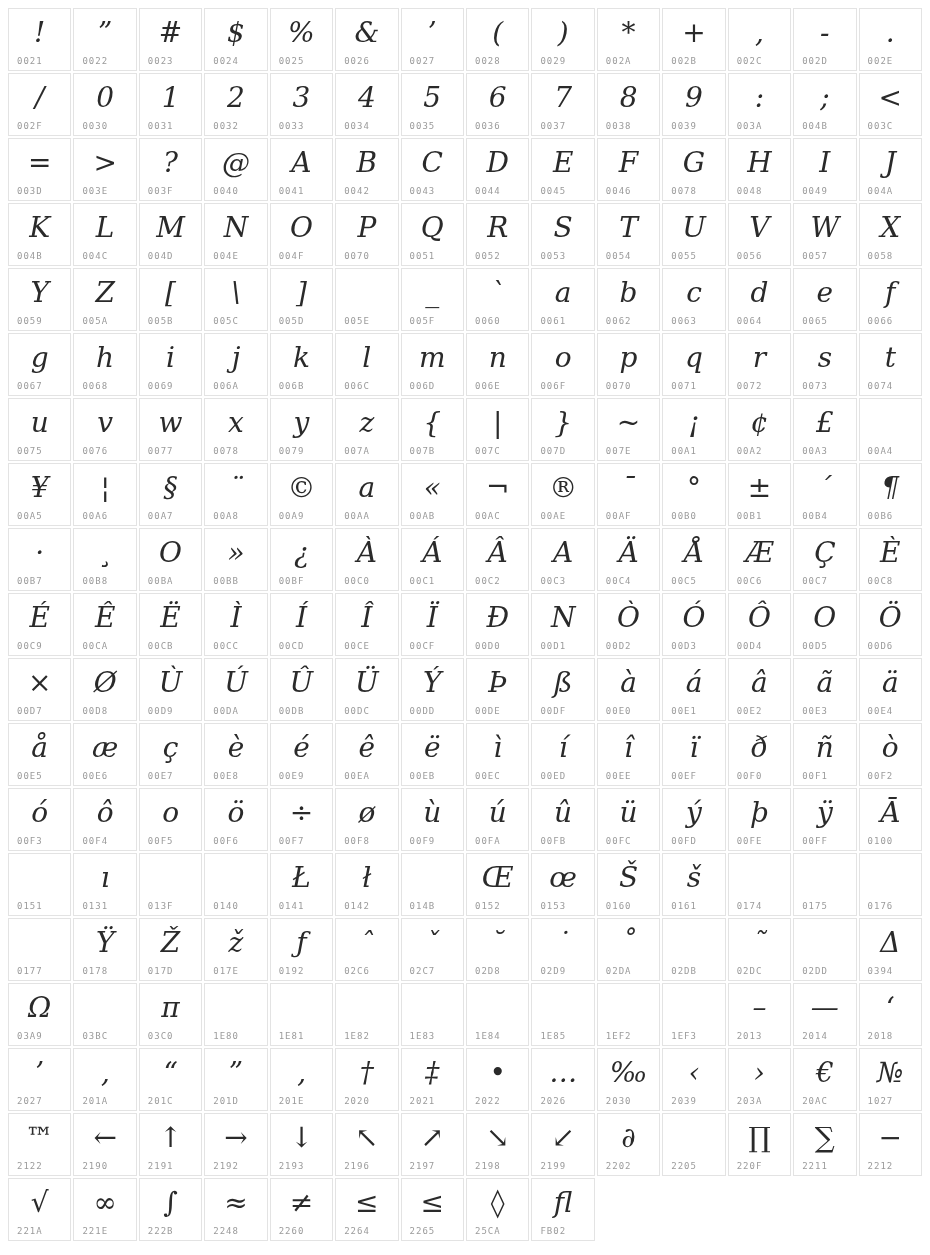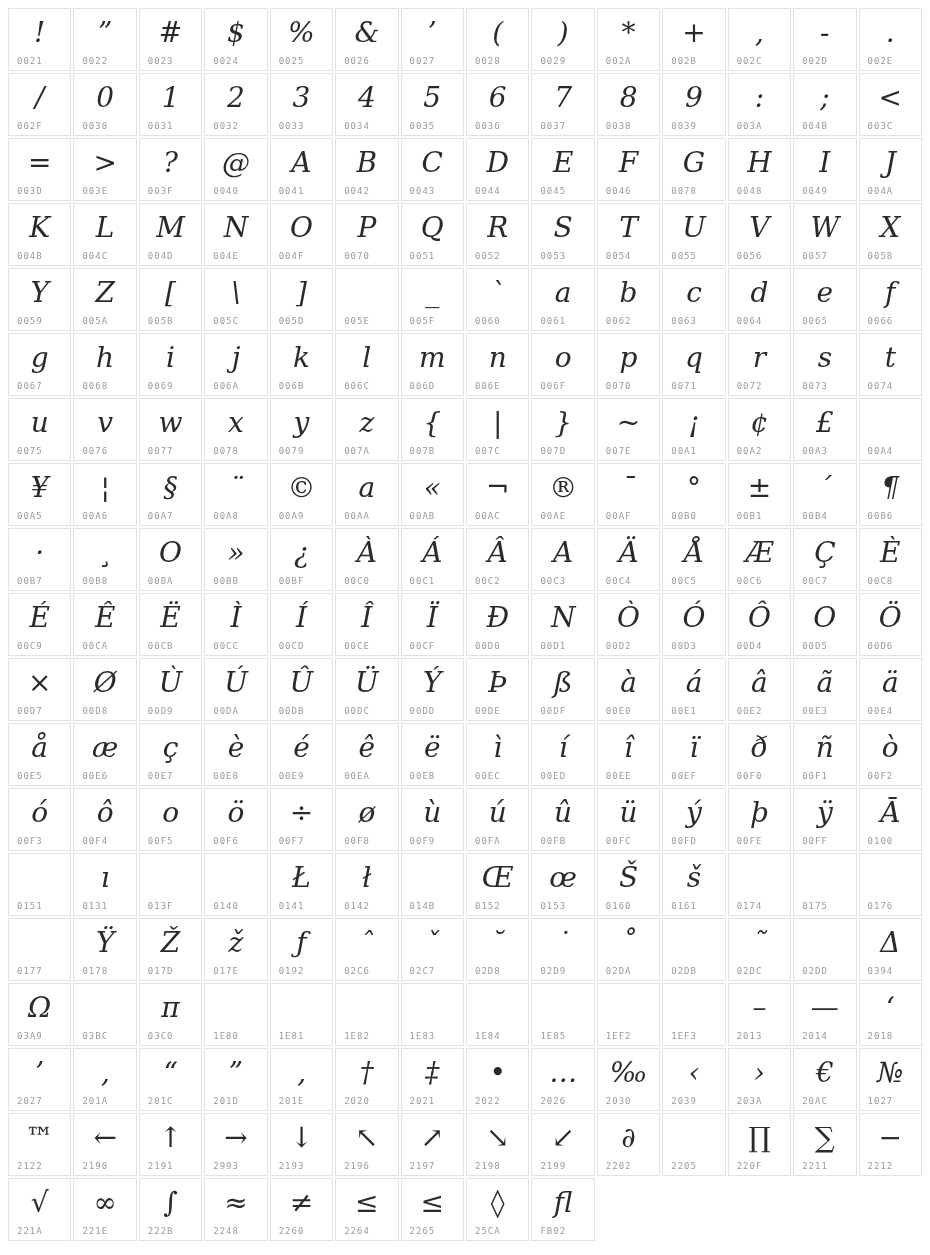--- a/index.html
+++ b/index.html
@@ -1250,21 +1250,21 @@
     <span class="code">2190</span>
   </div>
 
   <div class="cell">
     <span class="glyph">↑</span>
     <span class="code">2191</span>
   </div>
 
   <div class="cell">
     <span class="glyph">→</span>
-    <span class="code">2993</span>
+    <span class="code">2192</span>
   </div>
 
   <div class="cell">
     <span class="glyph">↓</span>
     <span class="code">2193</span>
   </div>
 
   <div class="cell">
     <span class="glyph">↖</span>
     <span class="code">2196</span>

